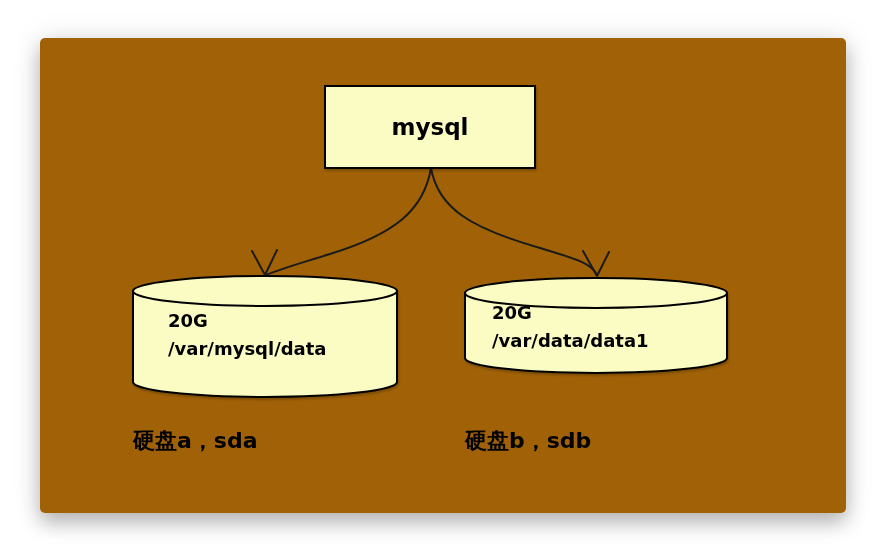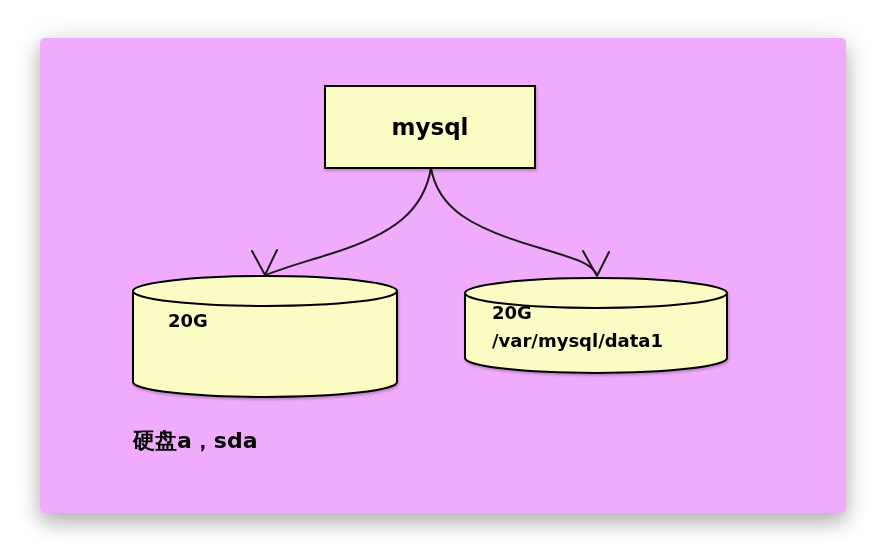--- a/index.html
+++ b/index.html
@@ -10,21 +10,21 @@
     background: #ffffff;
     font-family: "DejaVu Sans", "Liberation Sans", sans-serif;
     overflow: hidden;
   }
   .card {
     position: absolute;
     left: 40px;
     top: 38px;
     width: 806px;
     height: 475px;
-    background: #f0abfc;
+    background: #a16207;
     border-radius: 5px;
     box-shadow: 0 10px 20px rgba(0,0,0,0.26), 0 0 30px rgba(0,0,0,0.10);
   }
   .shapes {
     position: absolute;
     left: 0;
     top: 0;
     width: 806px;
     height: 475px;
   }
@@ -105,22 +105,24 @@
     <g class="shape-group">
       <path class="node-shape" d="M 425,255 L 425,320 A 131 15 0 0 0 687,320 L 687,255 Z" fill="#FBFBC4"></path>
       <ellipse class="node-shape" cx="556" cy="255" rx="131" ry="15" fill="#FBFBC4"></ellipse>
     </g>
   </svg>
 
   <div class="txt node-label">mysql</div>
 
   <div class="txt disk-text a">
     <div>20G</div>
+    <div>/var/mysql/data</div>
   </div>
 
   <div class="txt disk-text b">
     <div>20G</div>
-    <div>/var/mysql/data1</div>
+    <div>/var/data/data1</div>
   </div>
 
   <div class="txt caption a">硬盘a，sda</div>
+  <div class="txt caption b">硬盘b，sdb</div>
 
 </div>
 
 </body></html>

